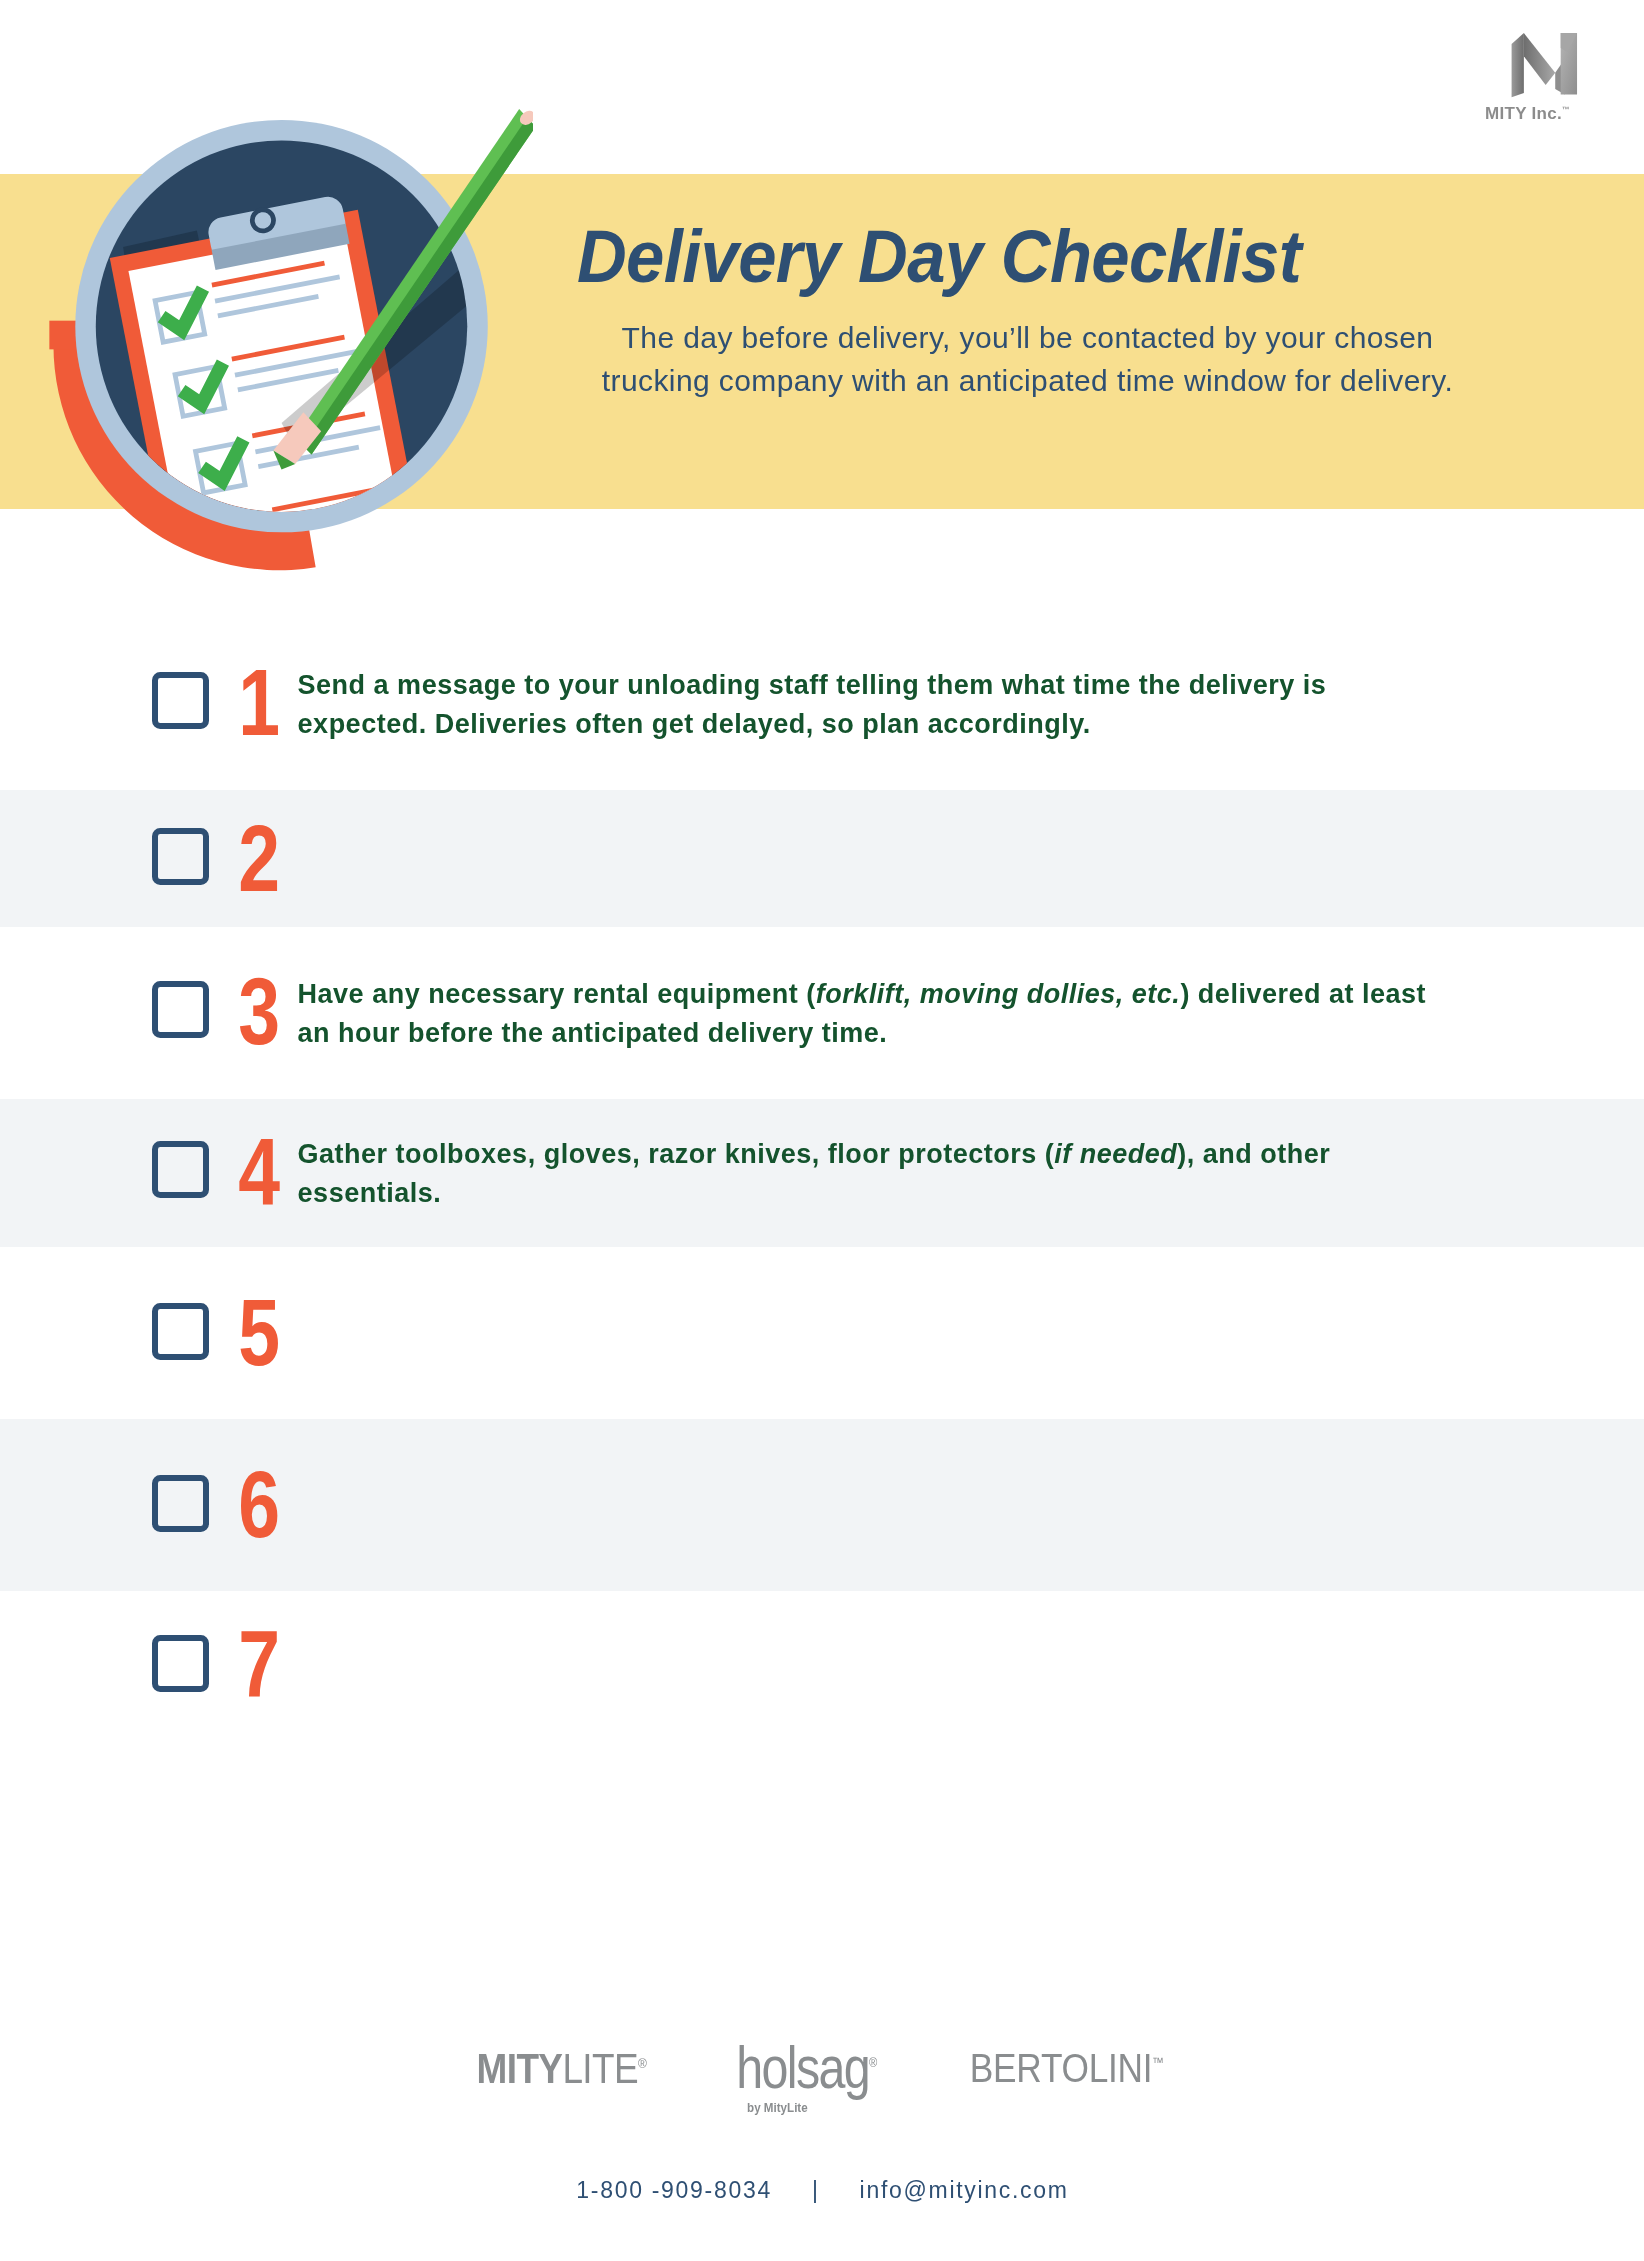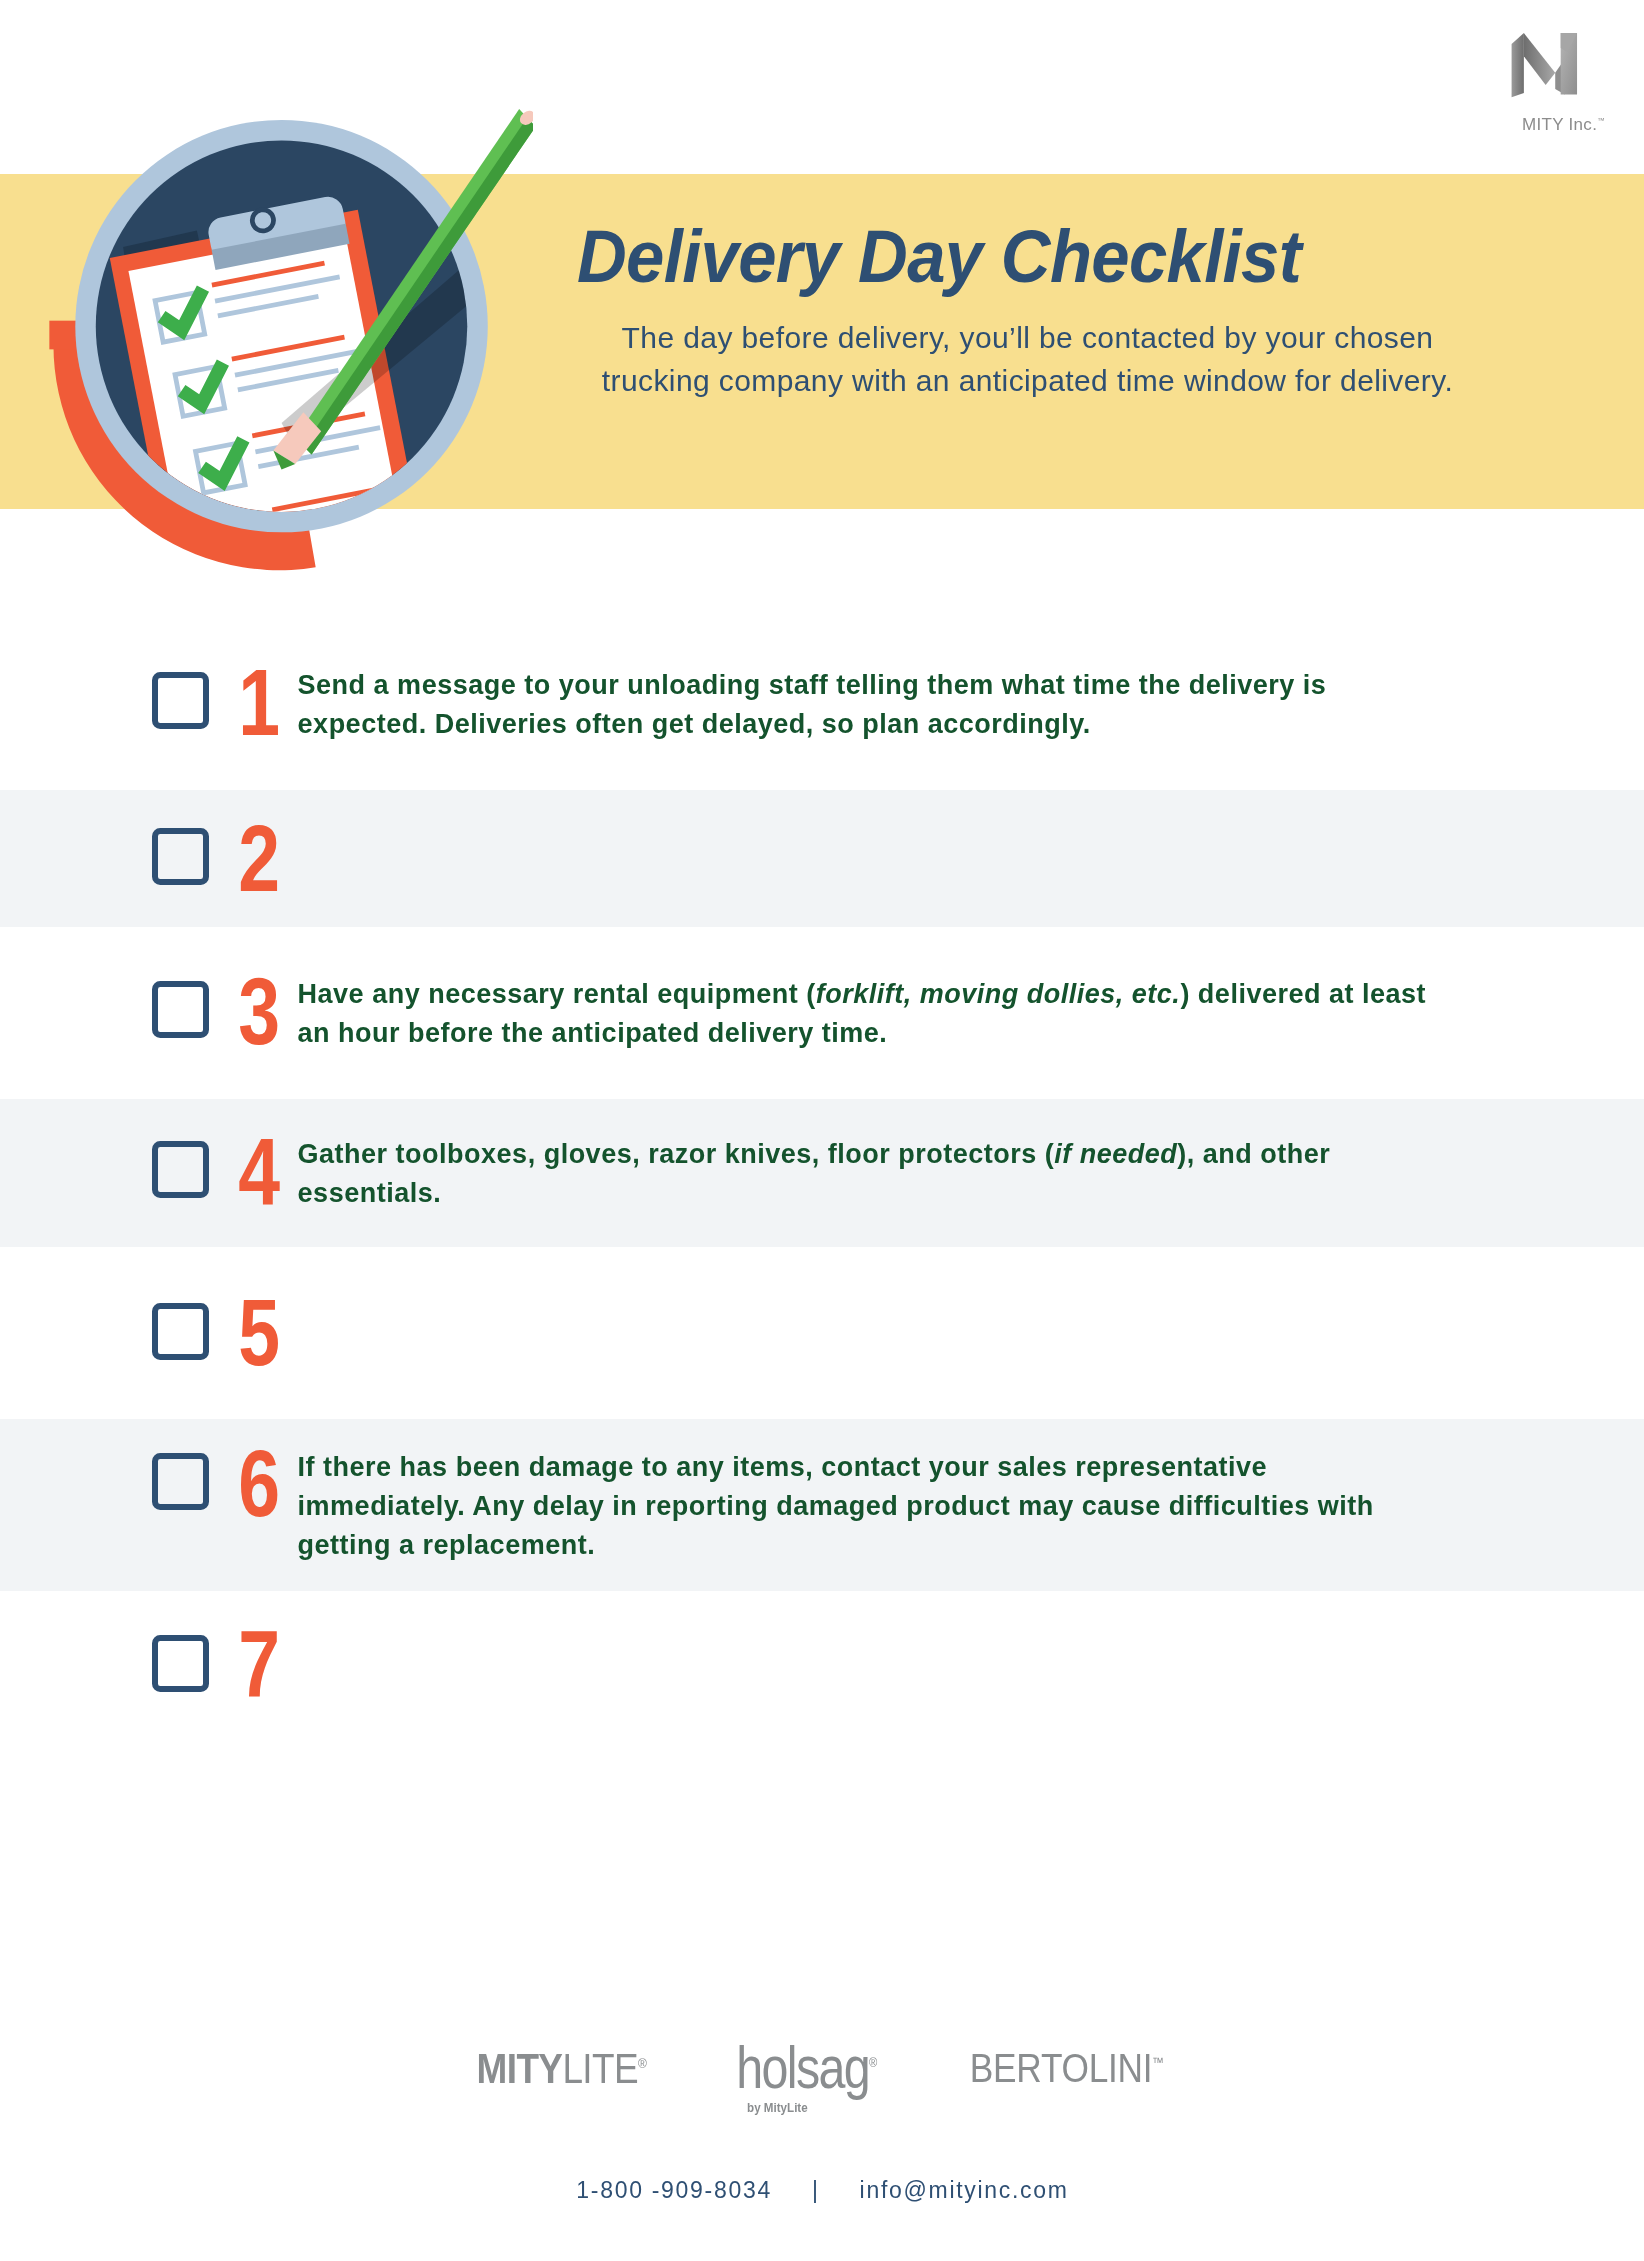--- a/index.html
+++ b/index.html
@@ -30,26 +30,26 @@
   .brand-logo {
     position: absolute;
     right: 40px;
     top: 29px;
     width: 120px;
     height: 104px;
   }
   .brand-logo .mark { display:block; width:86px; height:75px; margin:0 auto; }
   .brand-logo .wordmark {
     display: block;
-    text-align: right;
+    text-align: left;
     font-size: 17px;
-    font-weight: normal;
+    font-weight: bold;
     color: #8C8C8C;
     letter-spacing: 0.3px;
-    margin-top: 11px;
+    margin-top: 0;
     white-space: nowrap;
   }
   .brand-logo .tm {
     font-size: 7.5px;
     vertical-align: super;
   }
 
   
   .hero-illustration {
     position: absolute;
@@ -364,21 +364,20 @@
     <div class="row-inner">
       <div class="checkbox"></div>
       <div class="step-number">5</div>
     </div>
   </div>
 
   <div class="check-row h-3line shaded">
     <div class="row-inner">
       <div class="checkbox"></div>
       <div class="step-number">6</div>
-      <div class="step-text">If there has been damage to any items, contact your sales representative immediately. Any delay in reporting damaged product may cause difficulties with getting a replacement.</div>
     </div>
   </div>
 
   <div class="check-row h-2line">
     <div class="row-inner">
       <div class="checkbox"></div>
       <div class="step-number">7</div>
     </div>
   </div>
 

